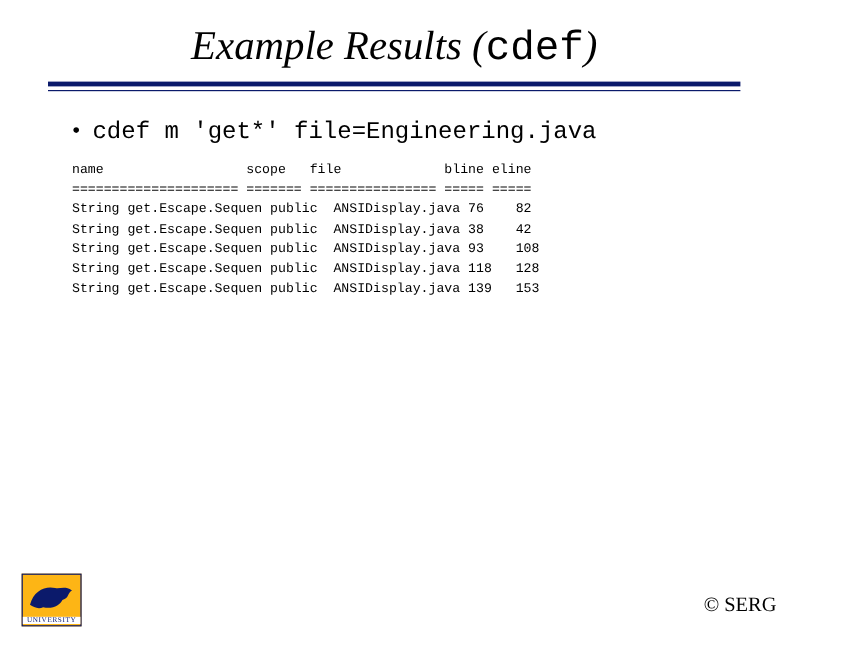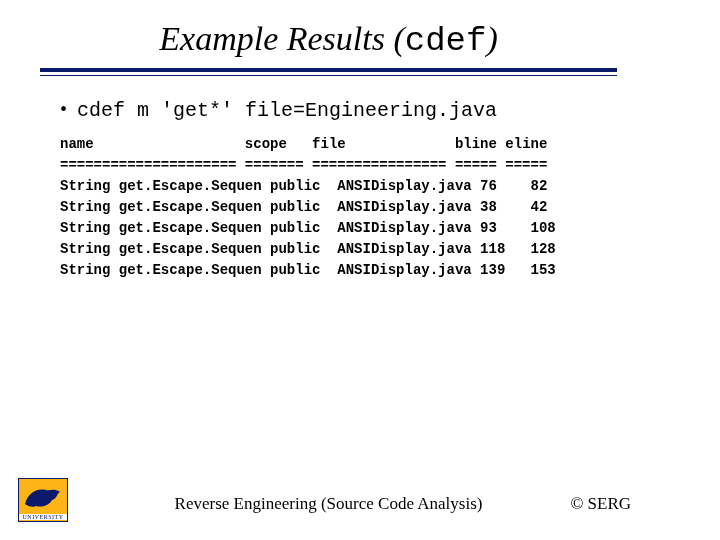--- a/index.html
+++ b/index.html
@@ -41,22 +41,22 @@
     font-family: "Courier New", monospace;
     font-size: 20px;
   }
   .bullet .dot {
     font-family: "Times New Roman", serif;
     margin-right: 10px;
   }
   .tablewrap {
     margin: 12px 60px 0 60px;
     font-family: "Courier New", monospace;
-    font-size: 14px;
-    font-weight: bold;
+    font-size: 11px;
+    font-weight: normal;
     white-space: pre;
     line-height: 1.5;
   }
   .footer {
     position: absolute;
     left: 0;
     right: 0;
     bottom: 12px;
     height: 50px;
   }
@@ -85,21 +85,21 @@
   .logo svg { margin-top:3px; }
   .footer-center {
     position: absolute;
     left: 0; right: 0;
     bottom: 14px;
     text-align: center;
     font-size: 17px;
   }
   .footer-right {
     position: absolute;
-    right: 26px;
+    right: 10px;
     bottom: 14px;
     font-size: 17px;
   }
 </style>
 </head>
 <body>
 
 <div class="slide">
 
   <div class="title">
@@ -120,17 +120,16 @@
 <span><span>String get.Escape.Sequen</span> <span>public</span>  <span>ANSIDisplay.java</span> <span>118</span>   <span>128</span></span>
 <span><span>String get.Escape.Sequen</span> <span>public</span>  <span>ANSIDisplay.java</span> <span>139</span>   <span>153</span></span></div>
 
   <div class="footer">
     <div class="logo">
       <svg width="46" height="30" viewBox="0 0 46 30">
         <path d="M5 22 C8 10 18 6 26 8 C30 9 34 6 40 10 C36 12 38 16 32 18 C30 22 24 26 16 24 C12 26 8 24 5 22 Z" fill="#0b1a6b"></path>
       </svg>
       <div class="u">UNIVERSITY</div>
     </div>
-    <div class="footer-center">Reverse Engineering (Source Code Analysis)</div>
     <div class="footer-right">© SERG</div>
   </div>
 
 </div>
 
 </body></html>

